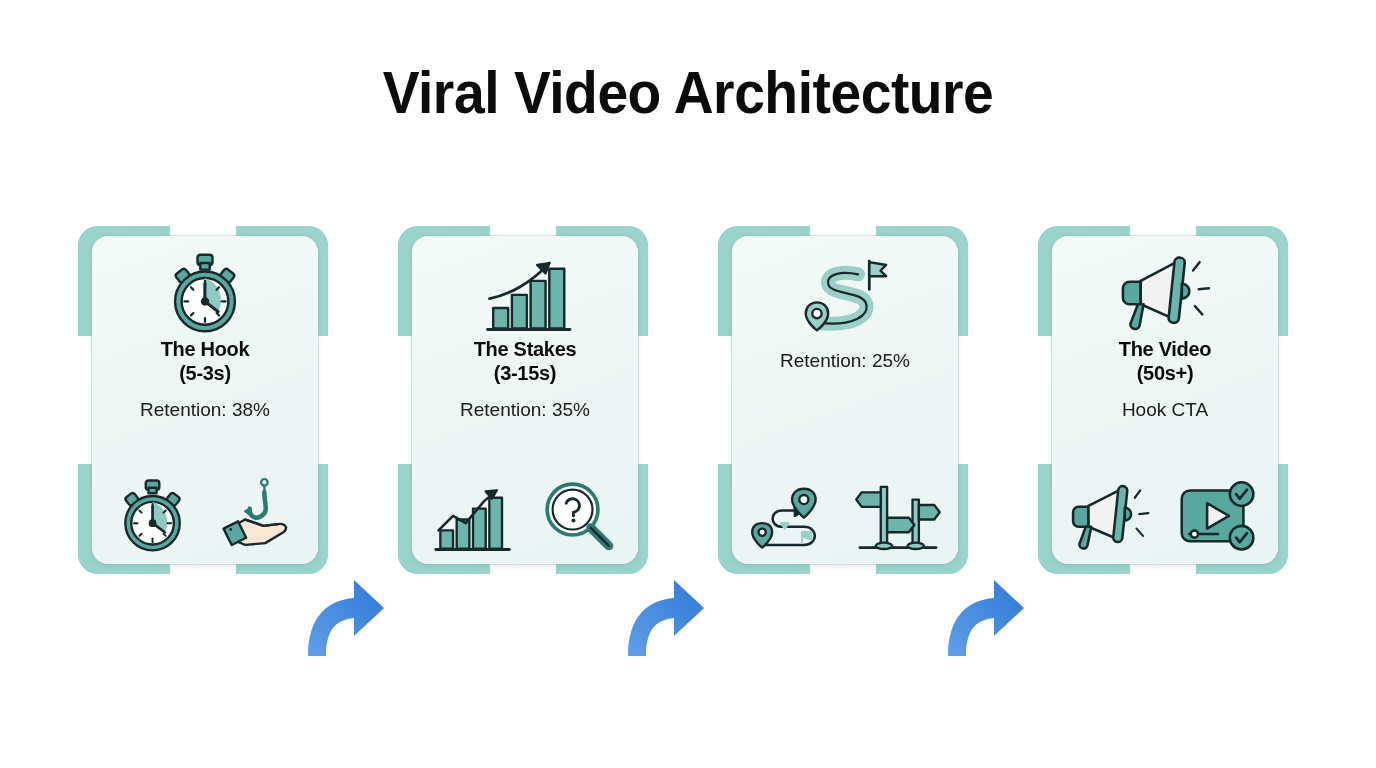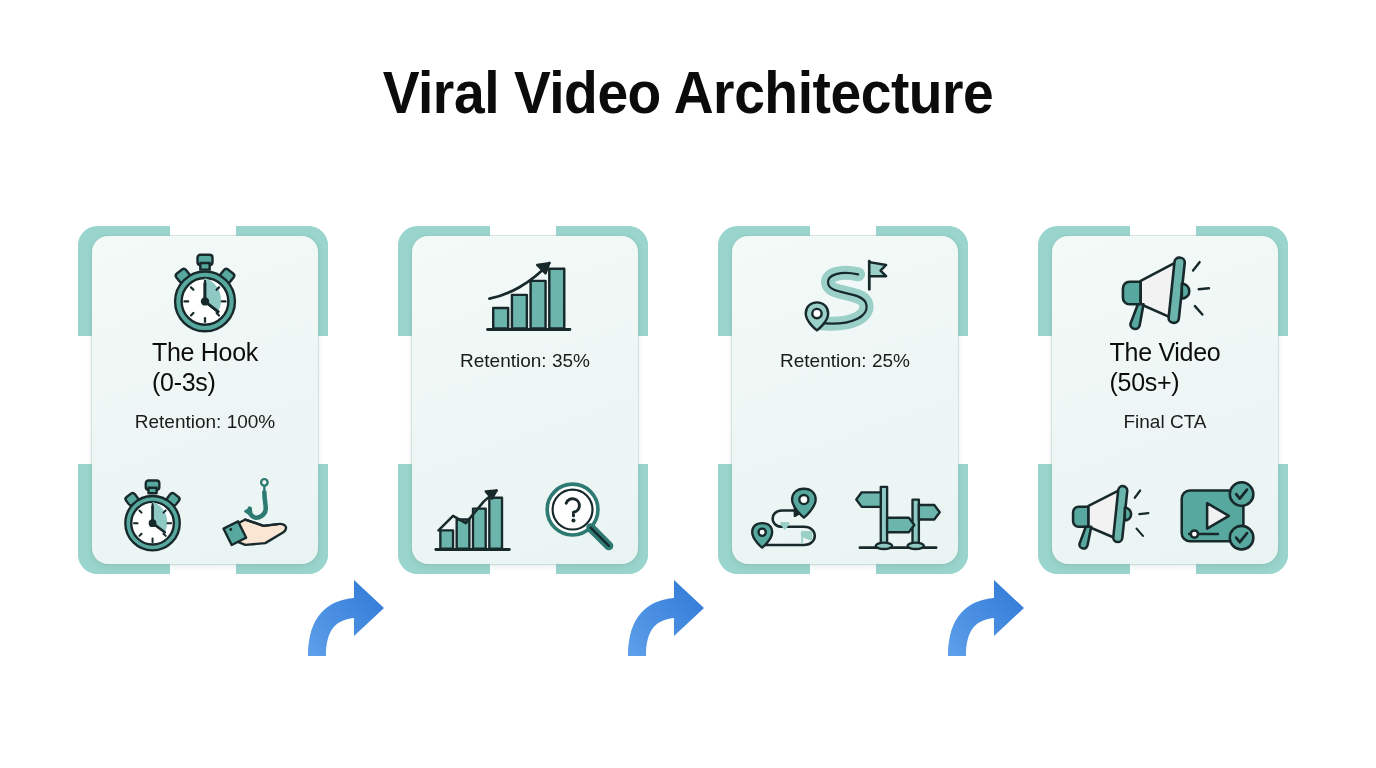--- a/index.html
+++ b/index.html
@@ -57,24 +57,25 @@
     display: flex;
     flex-direction: column;
     align-items: center;
     padding-top: 14px;
     overflow: hidden;
   }
 
   .hero-icon { width: 104px; height: 86px; display: block; }
   .card-title {
     margin-top: 2px;
-    font-size: 25px;
-    font-weight: normal;
+    font-size: 20px;
+    font-weight: bold;
     line-height: 1.18;
     color: #0c0c0c;
+    text-align: center;
     letter-spacing: -0.3px;
   }
   .card-meta {
     margin-top: 14px;
     font-size: 19px;
     color: #1b1b1b;
     text-align: center;
   }
   .bottom-icons {
     position: absolute;
@@ -132,23 +133,23 @@
                 <path d="M70 55 h4"></path>
               <path d="M37 40 l2.6 2.6"></path>
                 <path d="M64.4 67.4 l2.6 2.6"></path>
               <path d="M67 40 l-2.6 2.6"></path>
                 <path d="M39.6 67.4 l-2.6 2.6"></path>
             </g>
           </g>
         </svg>
         <div class="card-title">
           <span>The Hook</span><br>
-          <span>(0-3s)</span>
-        </div>
-        <div class="card-meta">Retention: 100%</div>
+          <span>(5-3s)</span>
+        </div>
+        <div class="card-meta">Retention: 38%</div>
         <div class="bottom-icons">
           <svg class="bi" viewBox="0 0 92 86">
             <g stroke="#17292b" stroke-width="2.6" stroke-linejoin="round" stroke-linecap="round">
               <rect x="38" y="5" width="15" height="10" rx="3" fill="#57a9a0"></rect>
               <rect x="41" y="13" width="9" height="6" fill="#57a9a0"></rect>
               <rect x="17" y="20" width="12" height="11" rx="3" fill="#57a9a0" transform="rotate(-38 23 26)"></rect>
               <rect x="62" y="20" width="12" height="11" rx="3" fill="#57a9a0" transform="rotate(38 68 26)"></rect>
               <circle cx="45.5" cy="52" r="30" fill="#57a9a0"></circle>
               <circle cx="45.5" cy="52" r="23.5" fill="#ffffff"></circle>
               <path d="M45.5 52 L59 62 A23.5 23.5 0 0 0 45.5 28.5 Z" fill="#8fc9c3" stroke="none"></path>
@@ -209,20 +210,24 @@
           <g stroke="#17292b" stroke-width="2.6" stroke-linejoin="round" stroke-linecap="round">
             <rect x="18" y="62" width="16" height="22" fill="#6bb5ad"></rect>
             <rect x="38" y="48" width="16" height="36" fill="#6bb5ad"></rect>
             <rect x="58" y="33" width="16" height="51" fill="#6bb5ad"></rect>
             <rect x="78" y="20" width="16" height="64" fill="#6bb5ad"></rect>
             <path d="M12 85 H100" stroke-width="3.2"></path>
             <path d="M14 52 C34 48 58 36 78 14" fill="none" stroke-width="3"></path>
             <path d="M78 14 l-13 2 l9 9 z" fill="#17292b"></path>
           </g>
         </svg>
+        <div class="card-title">
+          <span>The Stakes</span><br>
+          <span>(3-15s)</span>
+        </div>
         <div class="card-meta">Retention: 35%</div>
         <div class="bottom-icons">
           <svg class="bi" viewBox="0 0 92 86">
             <g stroke="#17292b" stroke-width="2.6" stroke-linejoin="round" stroke-linecap="round">
               <rect x="10" y="60" width="14" height="20" fill="#6bb5ad"></rect>
               <rect x="28" y="48" width="14" height="32" fill="#6bb5ad"></rect>
               <rect x="46" y="36" width="14" height="44" fill="#6bb5ad"></rect>
               <rect x="64" y="24" width="14" height="56" fill="#6bb5ad"></rect>
               <path d="M5 81 H86" stroke-width="3.2"></path>
               <path d="M8 60 L24 44 L38 52 L58 28 L72 16" fill="none" stroke-width="2.8"></path>
@@ -339,21 +344,21 @@
               <path d="M82 22 l7 -9"></path>
               <path d="M88 42 l11 -1"></path>
               <path d="M84 60 l8 9"></path>
             </g>
           </g>
         </svg>
         <div class="card-title">
           <span>The Video</span><br>
           <span>(50s+)</span>
         </div>
-        <div class="card-meta">Final CTA</div>
+        <div class="card-meta">Hook CTA</div>
         <div class="bottom-icons">
           <svg class="bi" viewBox="0 0 92 86">
             <g stroke="#17292b" stroke-width="2.8" stroke-linejoin="round" stroke-linecap="round">
               <path d="M8 34 h11 v22 h-11 a6 6 0 0 1 -6 -6 v-10 a6 6 0 0 1 6 -6 z" fill="#57a9a0"></path>
               <path d="M19 33 L52 16 L52 70 L19 56 Z" fill="#f2f2f2"></path>
               <rect x="49" y="11" width="10" height="62" rx="5" fill="#6bb5ad" transform="rotate(6 54 42)"></rect>
               <path d="M59 35 a7 7 0 0 1 0 14 z" fill="#57a9a0"></path>
               <path d="M16 56 l6 0 l-4 20 a4.5 4.5 0 0 1 -9 -1 z" fill="#57a9a0"></path>
               <g stroke-width="2.4" fill="none">
                 <path d="M70 24 l6 -8"></path>

